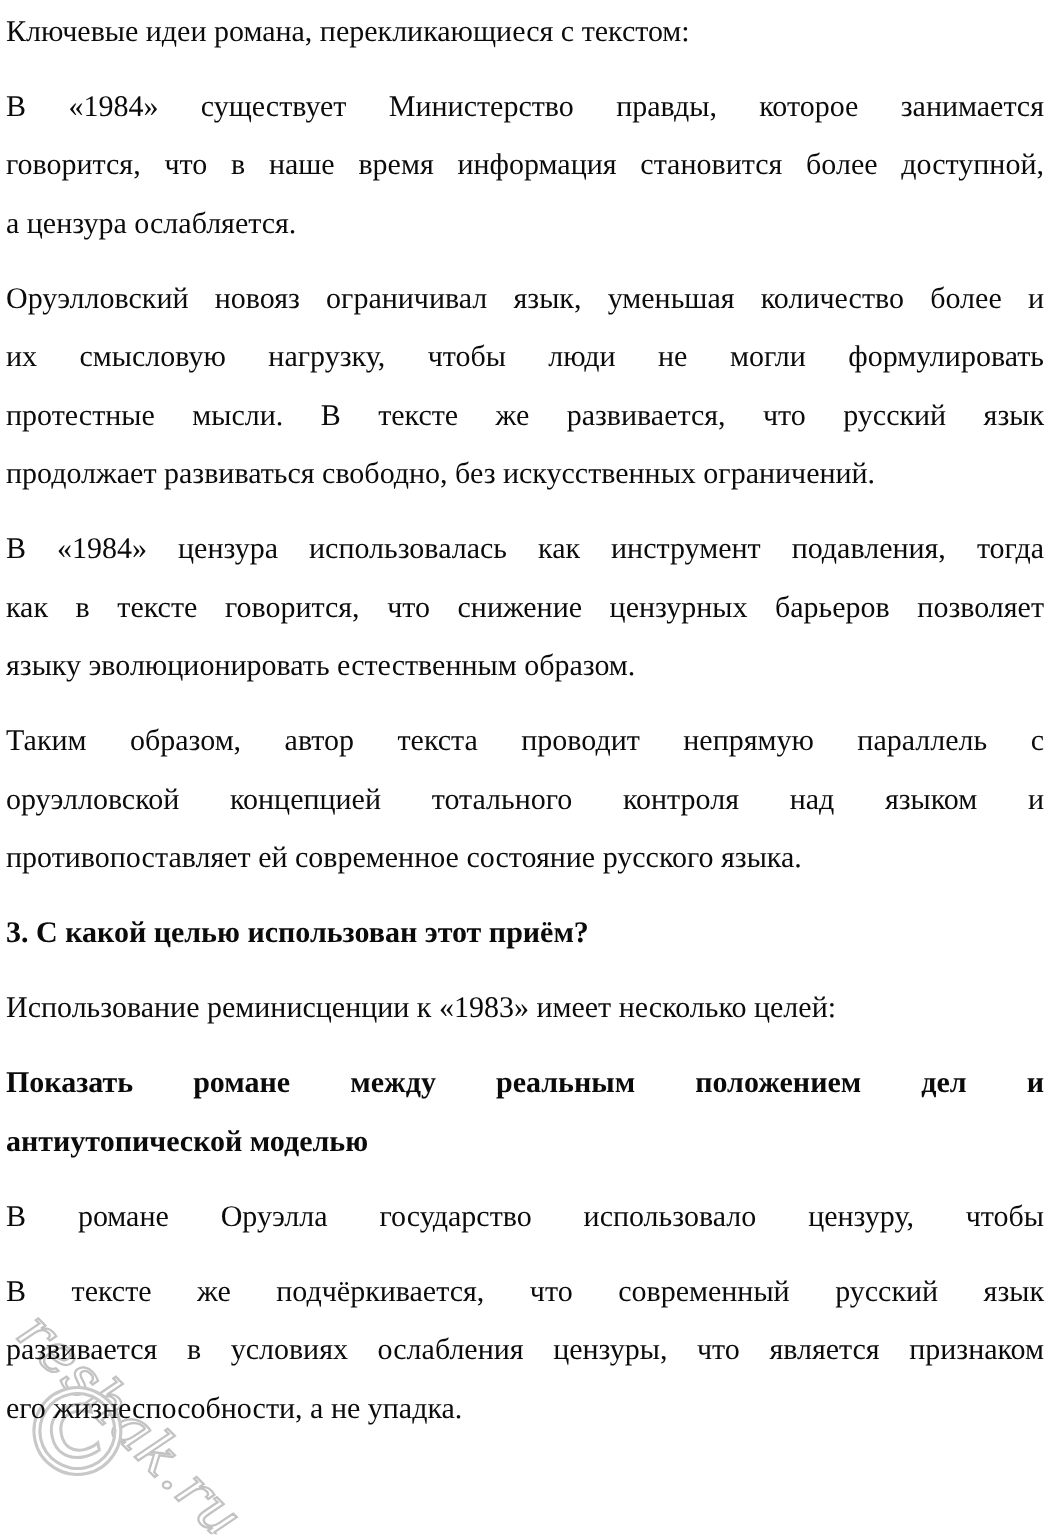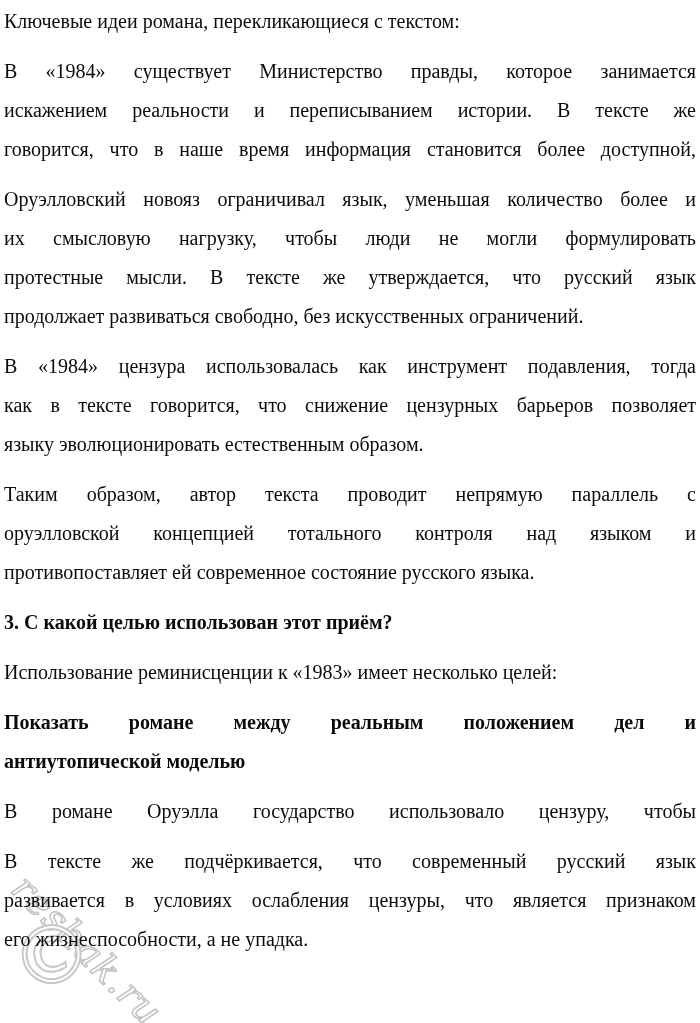--- a/index.html
+++ b/index.html
@@ -80,27 +80,27 @@
     <span class="wm-text">reshak.ru</span>
     <span class="wm-copy">©</span>
   </div>
 
   <main class="doc" id="doc">
       <div class="block">
         <div class="line last">Ключевые идеи романа, перекликающиеся с текстом:</div>
       </div>
       <div class="block">
         <div class="line">В «1984» существует Министерство правды, которое занимается</div>
-        <div class="line">искажением реальности и переписыванием истории. В тексте же</div>
         <div class="line">говорится, что в наше время информация становится более доступной,</div>
+        <div class="line last">а цензура ослабляется.</div>
       </div>
       <div class="block">
         <div class="line">Оруэлловский новояз ограничивал язык, уменьшая количество более и</div>
         <div class="line">их смысловую нагрузку, чтобы люди не могли формулировать</div>
-        <div class="line">протестные мысли. В тексте же утверждается, что русский язык</div>
+        <div class="line">протестные мысли. В тексте же развивается, что русский язык</div>
         <div class="line last">продолжает развиваться свободно, без искусственных ограничений.</div>
       </div>
       <div class="block">
         <div class="line">В «1984» цензура использовалась как инструмент подавления, тогда</div>
         <div class="line">как в тексте говорится, что снижение цензурных барьеров позволяет</div>
         <div class="line last">языку эволюционировать естественным образом.</div>
       </div>
       <div class="block">
         <div class="line">Таким образом, автор текста проводит непрямую параллель с</div>
         <div class="line">оруэлловской концепцией тотального контроля над языком и</div>

